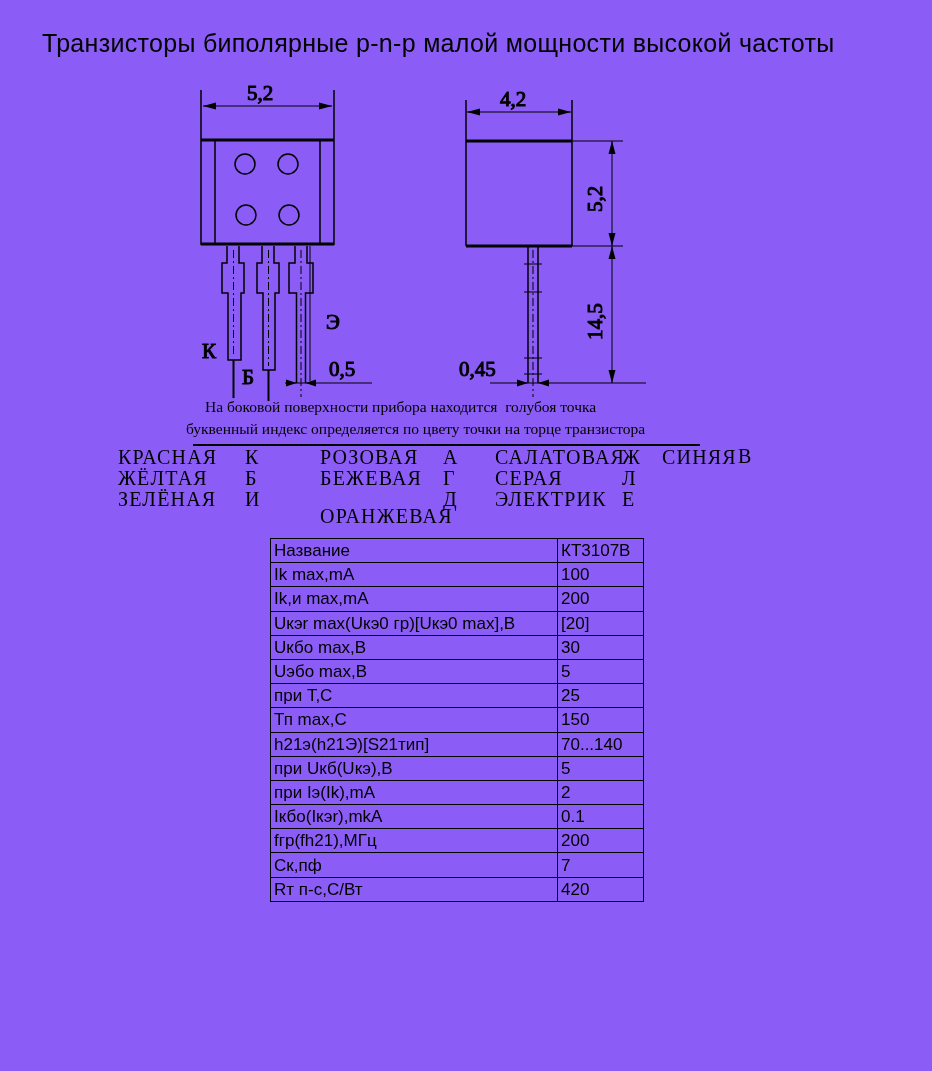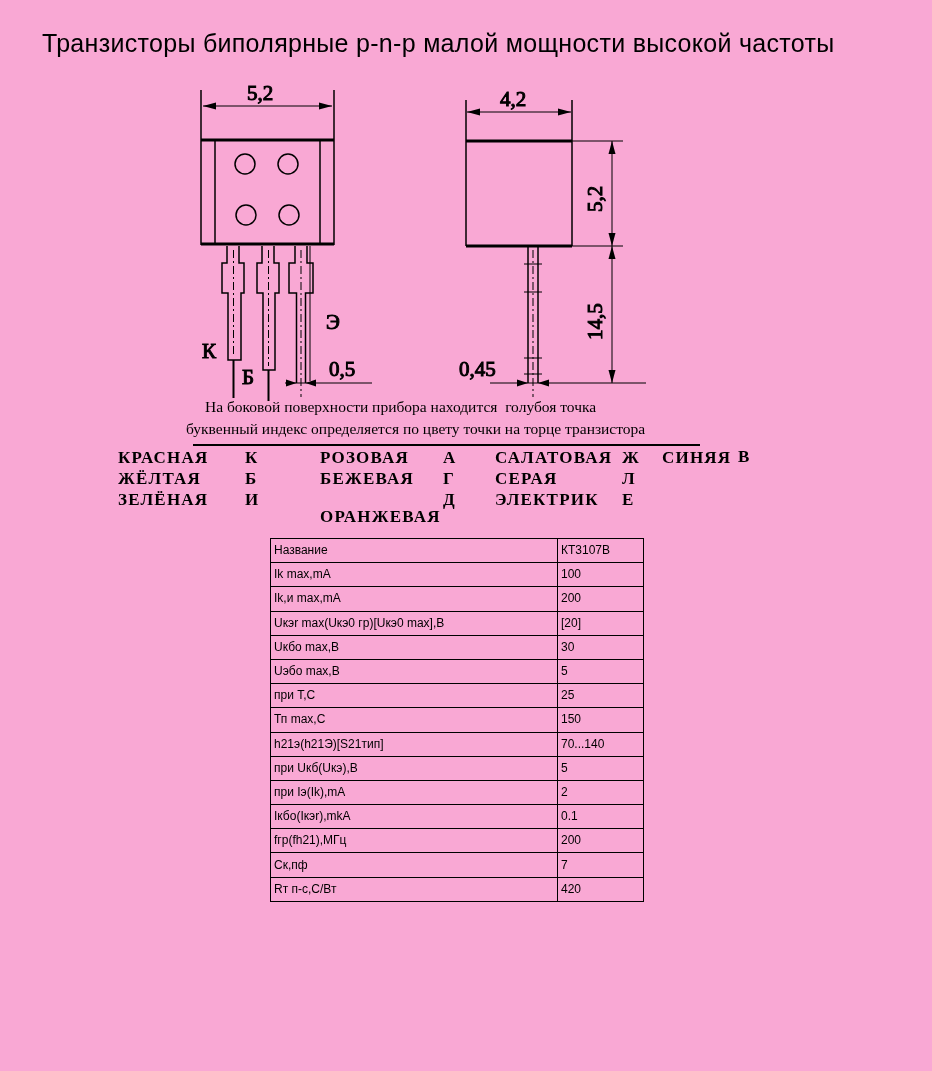--- a/index.html
+++ b/index.html
@@ -1,27 +1,27 @@
 <!DOCTYPE html>
 <html><head>
 <meta charset="utf-8">
 <style>
   html,body{margin:0;padding:0;background:#fff;}
-  #page{position:relative;width:932px;height:1071px;background:#f9a8d4;
+  #page{position:relative;width:932px;height:1071px;background:#8b5cf6;
         font-family:"Liberation Sans",sans-serif;color:#000;overflow:hidden;}
   .abs{position:absolute;white-space:nowrap;}
   #title{left:42px;top:29px;font-size:25px;letter-spacing:.3px;}
   svg text{font-family:"Liberation Serif",serif;font-size:21px;fill:#000;}
   .note{font-family:"Liberation Serif",serif;font-size:15.5px;white-space:pre;}
   #note1{left:205px;top:398px;}
   #note2{left:186px;top:420px;}
   #rule{left:193px;top:444px;width:507px;border-top:2px solid #000;height:0;}
-  .cc{font-family:"Liberation Serif",serif;font-size:17px;font-weight:bold;letter-spacing:1.2px;line-height:17px;}
+  .cc{font-family:"Liberation Serif",serif;font-size:20px;font-weight:normal;letter-spacing:1.2px;line-height:17px;}
   #spec{left:270px;top:538px;border-collapse:collapse;}
-  #spec td{border:1px solid #000;height:23.2px;font-size:12px;line-height:17px;
+  #spec td{border:1px solid #000;height:23.2px;font-size:17px;line-height:17px;
            padding:0 0 0 3px;vertical-align:middle;white-space:nowrap;}
   #spec td.p{width:283px;max-width:283px;overflow:hidden;}
   #spec td.v{width:82px;max-width:82px;overflow:hidden;}
 </style>
 </head>
 <body>
 
 <div id="page">
 
   <div id="title" class="abs">Транзисторы биполярные p-n-p малой мощности высокой частоты</div>

